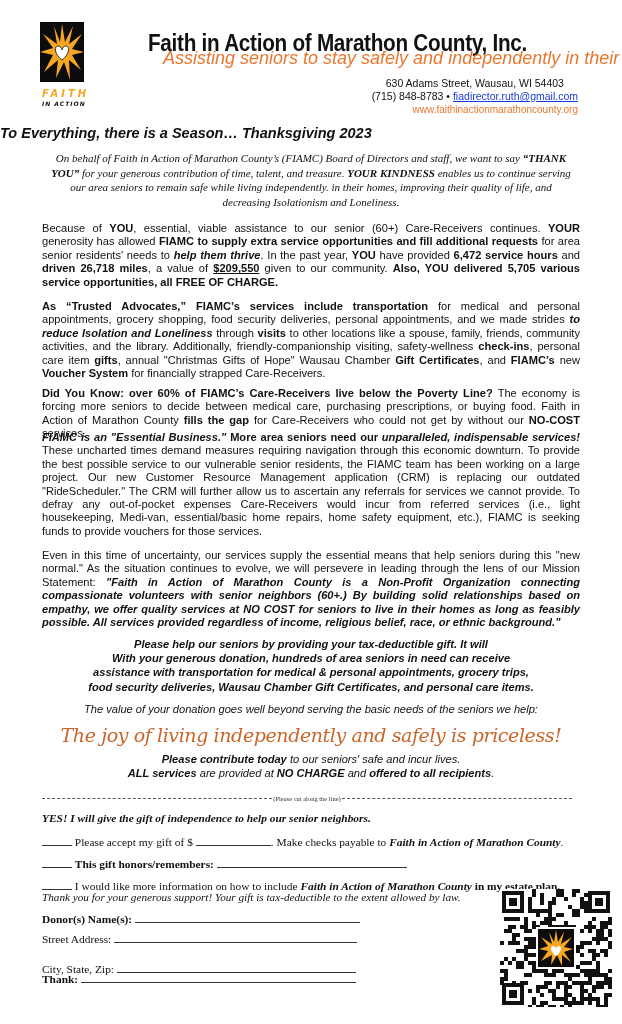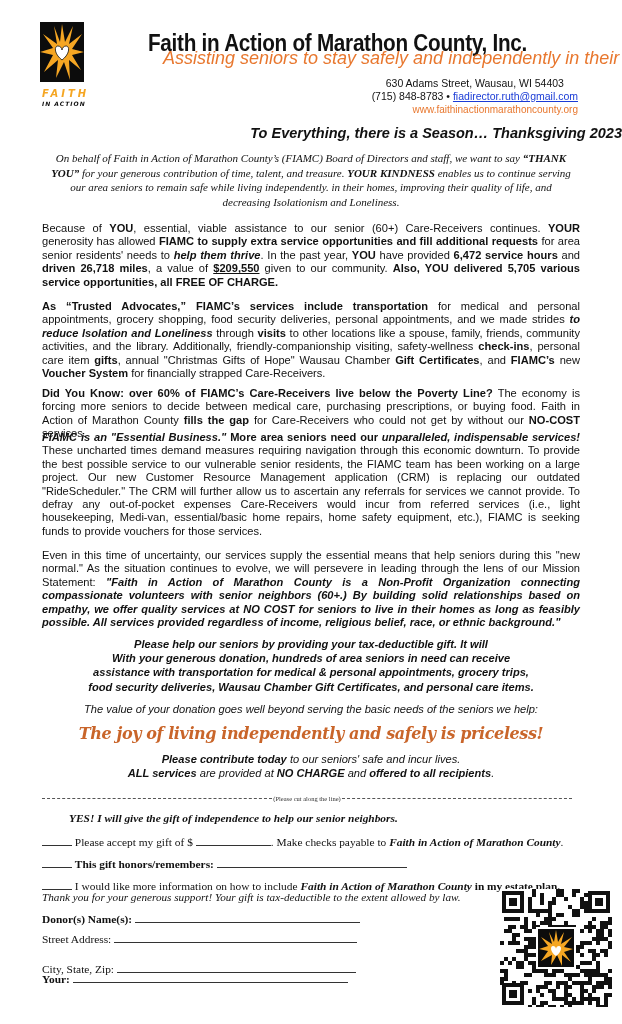--- a/index.html
+++ b/index.html
@@ -12,42 +12,42 @@
   .logo-faith { margin-top: 6px; font-family: "DejaVu Sans", sans-serif; font-weight: bold; font-style: italic; font-size: 10px; letter-spacing: 3px; color: #f5a623; text-align: left; padding-left: 2px; }
   .logo-inaction { font-family: "DejaVu Sans", sans-serif; font-weight: bold; font-style: italic; font-size: 6px; letter-spacing: 1px; color: #111; padding-left: 2px; margin-top: 1px; }
 
   .org-name { position: absolute; left: 148px; top: 30px; font-family: "Liberation Sans", sans-serif; font-weight: bold; font-size: 23px; color: #111; letter-spacing: -0.3px; transform: scaleX(0.9); transform-origin: left; white-space: nowrap; }
   .tagline { position: absolute; left: 163px; top: 48px; font-style: italic; font-weight: normal; font-size: 18px; color: #e8772e; white-space: nowrap; }
   .contact { position: absolute; right: 44px; top: 77px; text-align: right; font-size: 10.5px; line-height: 13px; }
   .contact .addr { color: #111; text-align: center; }
   .contact .email { color: #1a3bd6; text-decoration: underline; }
   .contact .web { color: #e8772e; font-size: 10px; }
 
-  .title { position: absolute; left: 0; width: 622px; top: 125px; text-align: right; font-weight: bold; font-style: italic; font-size: 14.5px; color: #111; }
+  .title { position: absolute; left: 0; width: 622px; top: 125px; text-align: left; font-weight: bold; font-style: italic; font-size: 14.5px; color: #111; }
   .intro { position: absolute; left: 50px; width: 522px; top: 151px; text-align: center; font-family: "Liberation Serif", serif; font-style: italic; font-size: 11px; line-height: 14.6px; color: #111; }
 
   .para { position: absolute; left: 42px; width: 538px; text-align: justify; font-size: 11.1px; line-height: 13.4px; color: #111; }
   .p1 { top: 222px; }
   .p2 { top: 300px; }
   .p3 { top: 387px; }
   .p4 { top: 431px; }
   .p5 { top: 549px; }
 
   .appeal { position: absolute; left: 0; width: 622px; top: 637px; text-align: center; font-style: italic; font-weight: bold; font-size: 11.1px; line-height: 14.2px; color: #111; }
   .value-line { position: absolute; left: 0; width: 622px; top: 703px; text-align: center; font-style: italic; font-size: 11.1px; color: #111; }
-  .priceless { position: absolute; left: 0; width: 622px; top: 724px; text-align: center; font-family: "DejaVu Serif", serif; font-style: italic; font-size: 16px; color: #c9652a; letter-spacing: -0.4px; font-weight: bold; }
+  .priceless { position: absolute; left: 0; width: 622px; top: 724px; text-align: center; font-family: "DejaVu Serif", serif; font-style: italic; font-size: 19px; color: #c9652a; letter-spacing: -0.4px; }
   .contribute { position: absolute; left: 0; width: 622px; top: 752px; text-align: center; font-size: 11.1px; line-height: 14px; color: #111; font-style: italic; }
 
   .cutline { position: absolute; left: 42px; width: 530px; top: 795px; font-family: "Liberation Serif", serif; font-size: 6.5px; color: #333; white-space: nowrap; overflow: hidden; display: flex; align-items: center; }
   .cutline .dash { flex: 1; border-top: 1px dashed #555; height: 0; }
   .cutline .cut-label { padding: 0 1px; }
 
   .form { position: absolute; left: 42px; width: 540px; font-family: "Liberation Serif", serif; font-size: 11.4px; color: #111; }
   .form .row { position: absolute; left: 0; white-space: nowrap; }
-  .yes { top: 812px; font-weight: bold; font-style: italic; margin-left: 27px; }
+  .yes { top: 812px; font-weight: bold; font-style: italic; }
   .r1 { top: 836px; }
   .r2 { top: 858px; }
   .r3 { top: 880px; }
   .thanks { top: 891px; font-weight: normal; font-style: italic; font-size: 11.2px; }
   .d1 { top: 913px; }
   .d2 { top: 933px; }
   .d3 { top: 963px; }
   .d4 { top: 973px; }
   .blank { display: inline-block; border-bottom: 1px solid #333; vertical-align: baseline; height: 10px; }
   .b-short { width: 30px; }
@@ -140,21 +140,21 @@
     <b>This gift honors/remembers:</b><span class="blank b-honor"></span>
   </div>
   <div class="row r3">
     <span class="blank b-short"></span>
     <span>I would like more information on how to include </span><b><i>Faith in Action of Marathon County</i></b><b> in my estate plan.</b>
   </div>
   <div class="row thanks">Thank you for your generous support! Your gift is tax-deductible to the extent allowed by law.</div>
   <div class="row d1"><b>Donor(s) Name(s):</b><span class="blank b-long" style="width:225px"></span></div>
   <div class="row d2"><span>Street Address:</span><span class="blank b-long" style="width:243px"></span></div>
   <div class="row d3"><span>City, State, Zip:</span><span class="blank b-long" style="width:239px"></span></div>
-  <div class="row d4"><b>Your:</b><span class="blank b-long" style="width:275px"></span></div>
+  <div class="row d4"><b>Thank:</b><span class="blank b-long" style="width:275px"></span></div>
 </div>
 
 <div class="qr">
   <svg viewBox="0 0 112 118" xmlns="http://www.w3.org/2000/svg" id="qr-svg">
     <rect width="112" height="118" fill="#fff"></rect>
     <g id="qr-modules" fill="#111">
         <rect x="32" y="0" width="4" height="4"></rect>
         <rect x="56" y="0" width="4" height="4"></rect>
         <rect x="60" y="0" width="4" height="4"></rect>
         <rect x="72" y="0" width="4" height="4"></rect>

